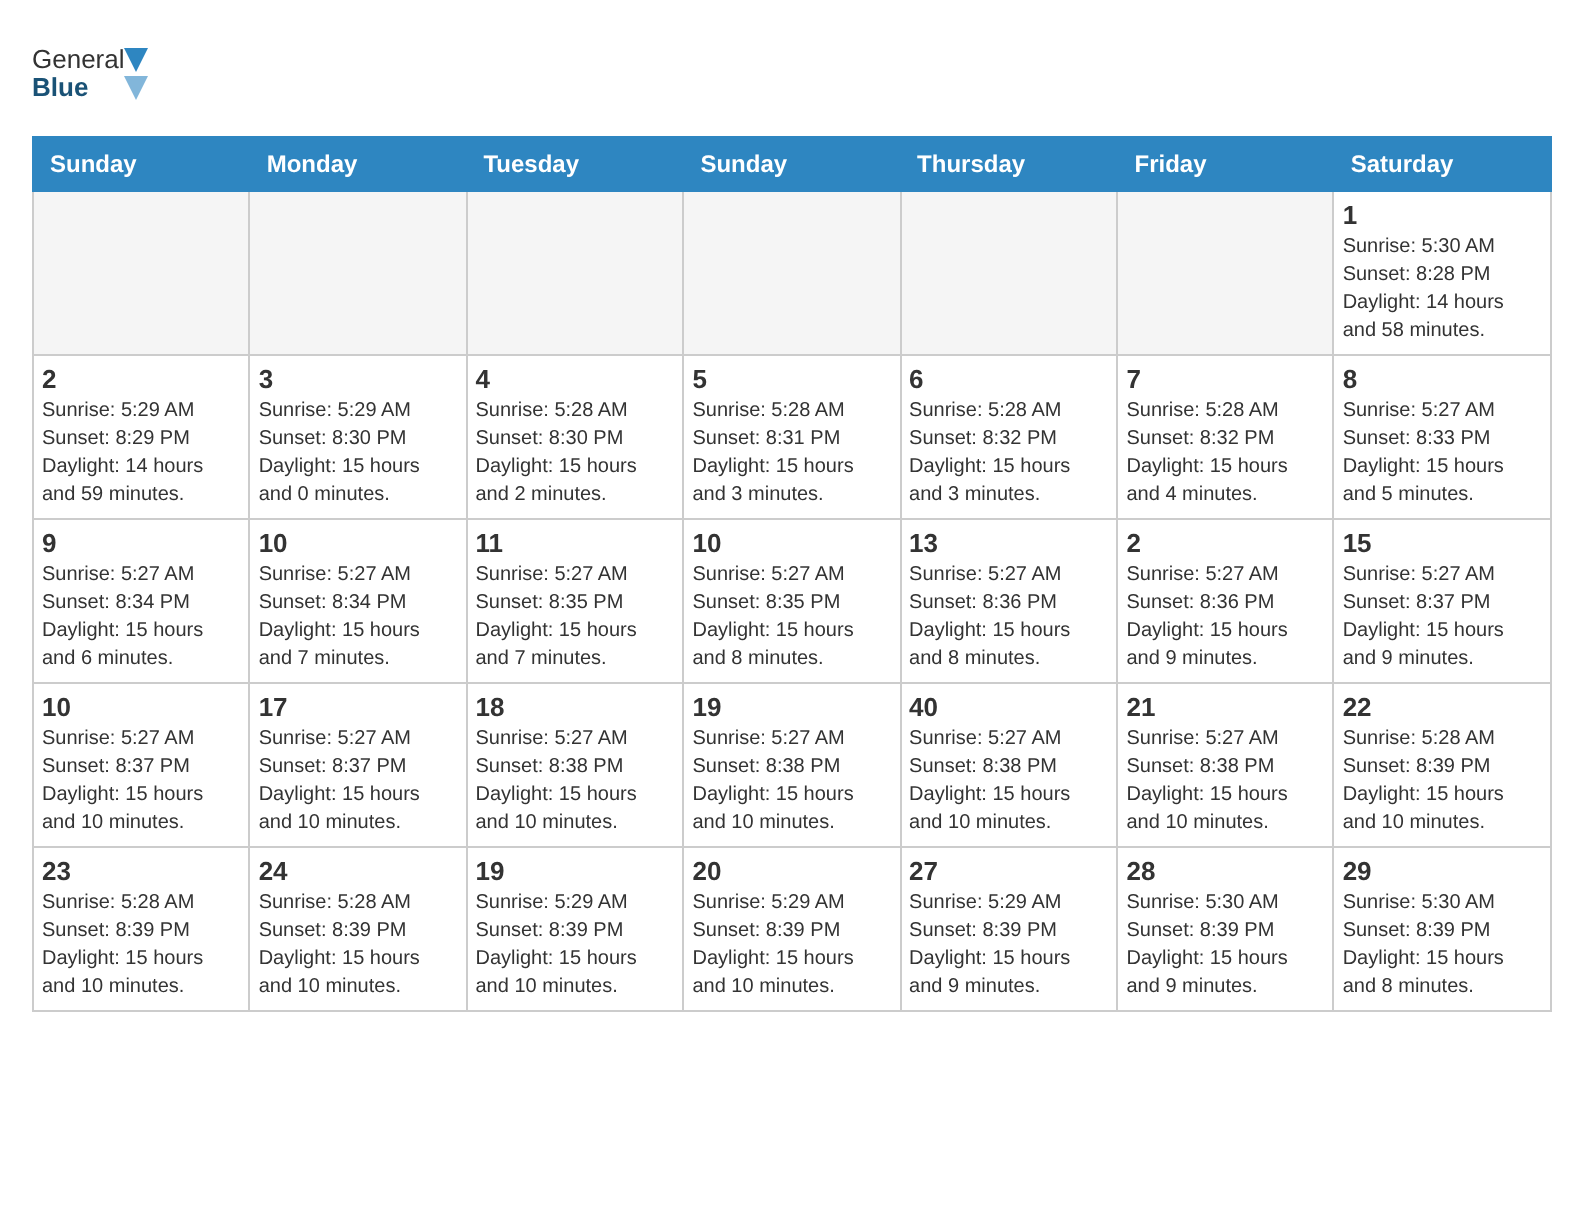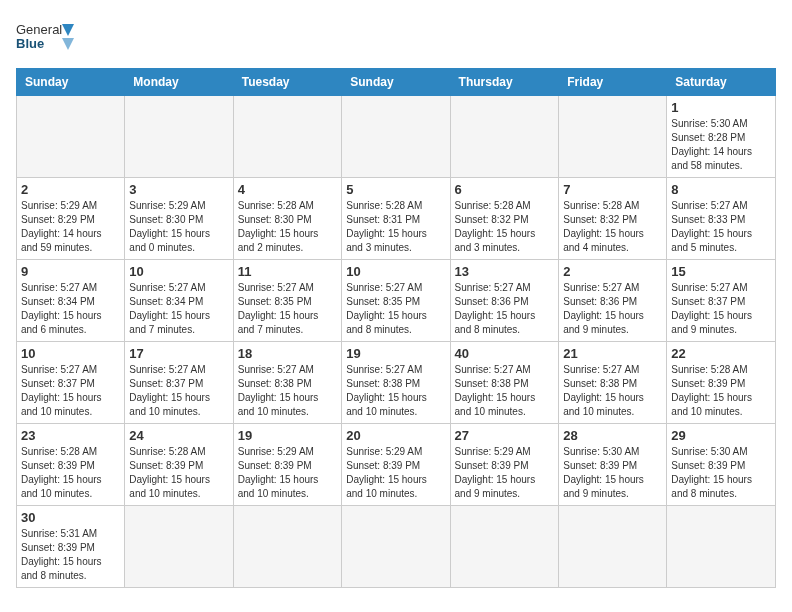--- a/index.html
+++ b/index.html
@@ -290,28 +290,14 @@
 Sunset: 8:39 PM
 Daylight: 15 hours and 9 minutes.</div>
         </td>
         <td>
           <div class="day-number">29</div>
           <div class="day-info">Sunrise: 5:30 AM
 Sunset: 8:39 PM
 Daylight: 15 hours and 8 minutes.</div>
         </td>
       </tr>
-      <tr class="last-row">
-        <td class="has-data">
-          <div class="day-number">30</div>
-          <div class="day-info">Sunrise: 5:31 AM
-Sunset: 8:39 PM
-Daylight: 15 hours and 8 minutes.</div>
-        </td>
-        <td class="empty"></td>
-        <td class="empty"></td>
-        <td class="empty"></td>
-        <td class="empty"></td>
-        <td class="empty"></td>
-        <td class="empty"></td>
-      </tr>
     </tbody>
 </table>
 
 </body></html>

